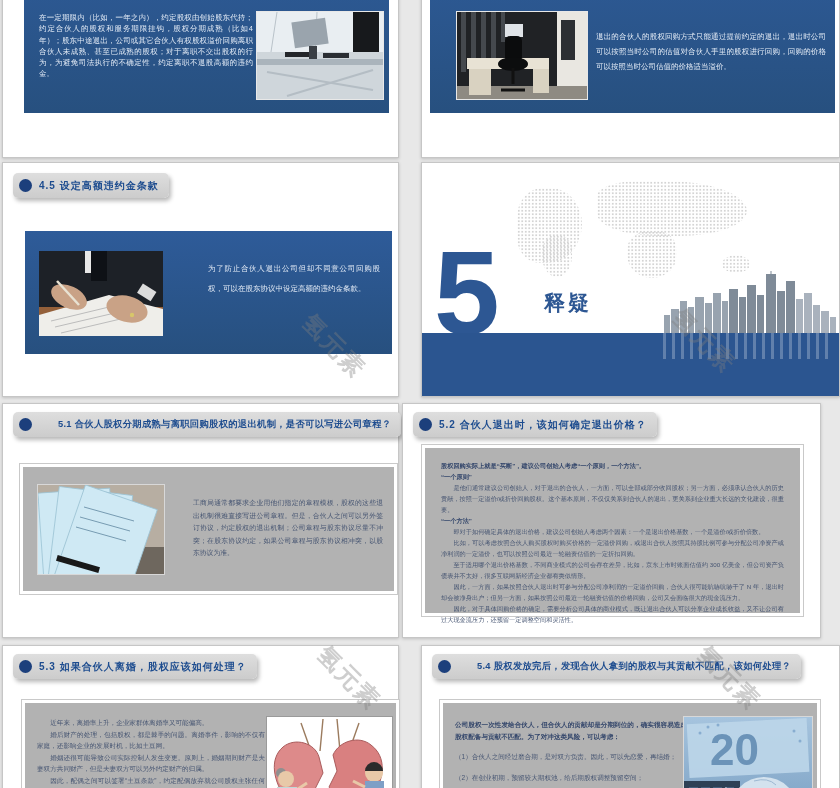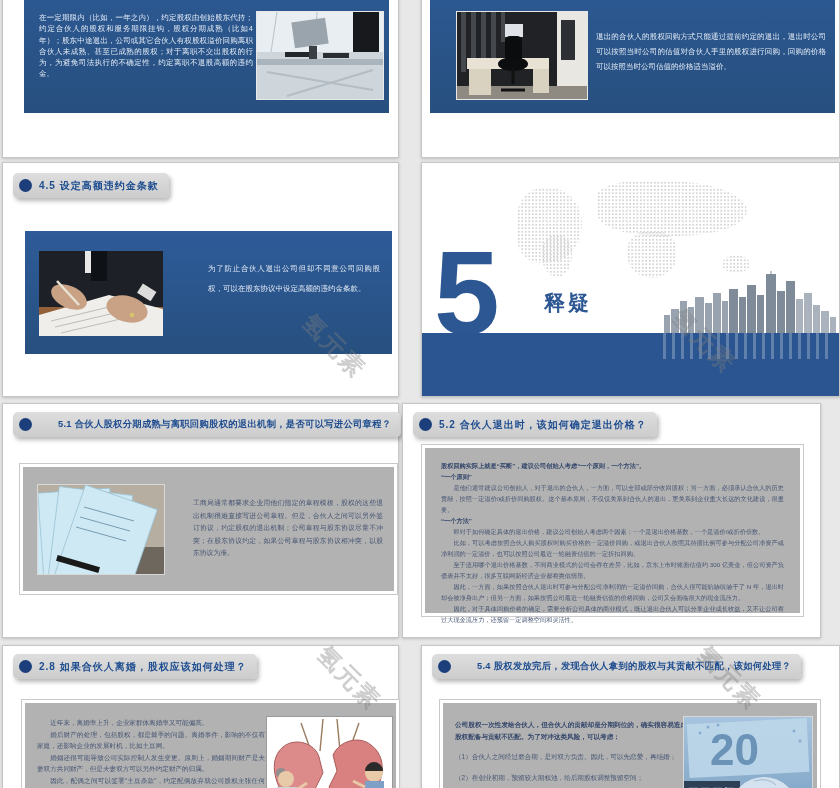--- a/index.html
+++ b/index.html
@@ -210,21 +210,21 @@
         <p class="ind">至于适用哪个退出价格基数，不同商业模式的公司会存在差异，比如，京东上市时账面估值约 300 亿美金，但公司资产负债表并不太好，很多互联网新经济企业都有类似情形。</p>
         <p class="ind">因此，一方面，如果按照合伙人退出时可参与分配公司净利润的一定溢价回购，合伙人很可能吭哧吭哧干了 N 年，退出时却会被净身出户；但另一方面，如果按照公司最近一轮融资估值的价格回购，公司又会面临很大的现金流压力。</p>
         <p class="ind">因此，对于具体回购价格的确定，需要分析公司具体的商业模式，既让退出合伙人可以分享企业成长收益，又不让公司有过大现金流压力，还预留一定调整空间和灵活性。</p>
       </div>
     </div>
   </div>
 
   <div class="slide" style="left:2px;top:645px;width:395px;height:233px">
     <div class="bubble" style="left:10px;top:8px">
       <span class="dot"></span>
-      <span class="t">2.8 如果合伙人离婚，股权应该如何处理？</span>
+      <span class="t">5.3 如果合伙人离婚，股权应该如何处理？</span>
     </div>
     <div class="graybox" style="left:22px;top:57px;width:371px;height:160px">
       <div class="gtxt s53txt" style="position:absolute;left:12px;top:14px;width:228px">
         <p class="ind">近年来，离婚率上升，企业家群体离婚率又可能偏高。</p>
         <p class="ind">婚后财产的处理，包括股权，都是棘手的问题。离婚事件，影响的不仅有家庭，还影响企业的发展时机，比如土豆网。</p>
         <p class="ind">婚姻还很可能导致公司实际控制人发生变更。原则上，婚姻期间财产是夫妻双方共同财产，但是夫妻双方可以另外约定财产的归属。</p>
         <p class="ind">因此，配偶之间可以签署“土豆条款”，约定配偶放弃就公司股权主张任何权利。但是，由于对配偶婚姻期间贡献的认可，也为了取得配偶的认可，</p>
       </div>
       <div class="photo" style="left:241px;top:13px;width:125px;height:132px;background:#fff;border:1px solid #9a9a9a">
         <svg viewBox="0 0 125 132">

